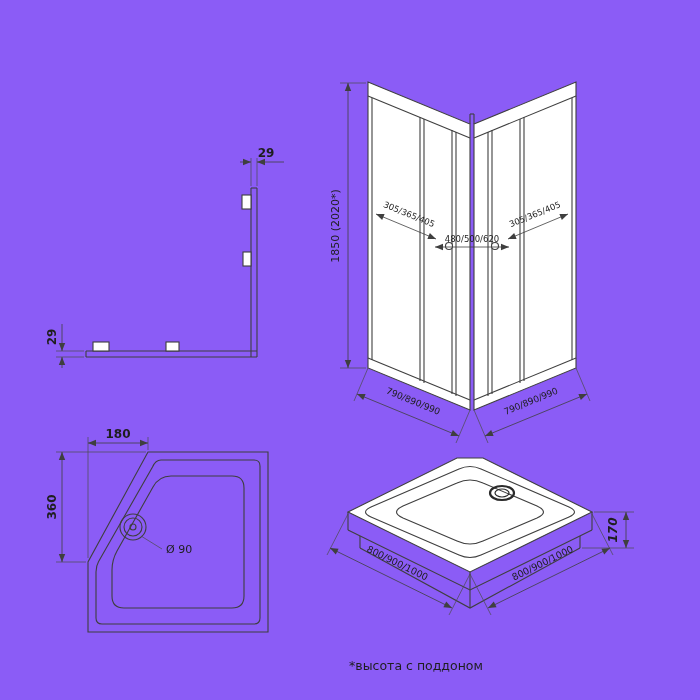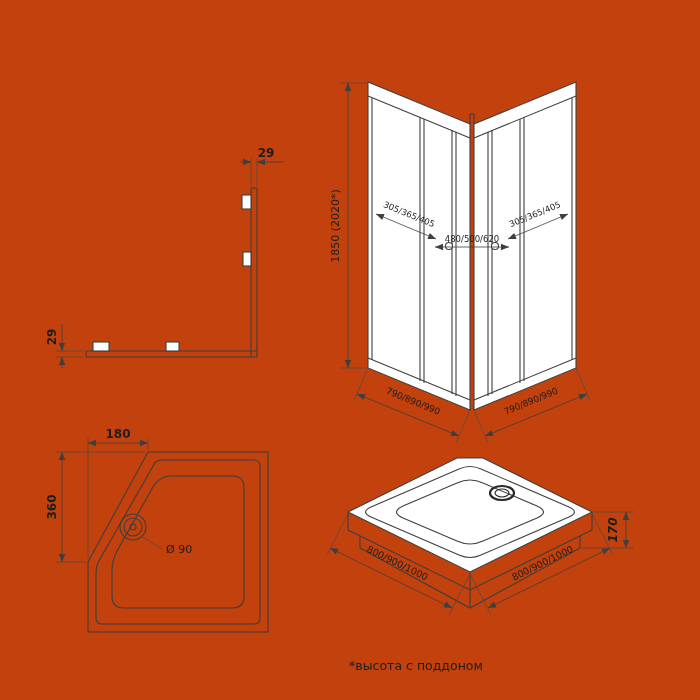--- a/index.html
+++ b/index.html
@@ -1,16 +1,16 @@
 <!DOCTYPE html>
 <html><head>
 <meta charset="utf-8">
 <style>
   html,body { margin:0; padding:0; background:#ffffff; }
-  #stage { position:relative; width:700px; height:700px; background:#c2410c; overflow:hidden; }
+  #stage { position:relative; width:700px; height:700px; background:#8b5cf6; overflow:hidden; }
   svg { display:block; }
   .t { font-family:"DejaVu Sans","Liberation Sans",sans-serif; fill:#1e1e1e; }
   .s85 { font-size:8.5px; }
   .s9  { font-size:9px; }
   .s95 { font-size:9.5px; }
   .s11 { font-size:11px; }
   .b   { font-size:12px; font-weight:600; }
   .it  { font-style:italic; }
   .fn  { font-size:12.5px; }
   .ln  { stroke:#3f3f3f; stroke-width:1.1; fill:none; }

